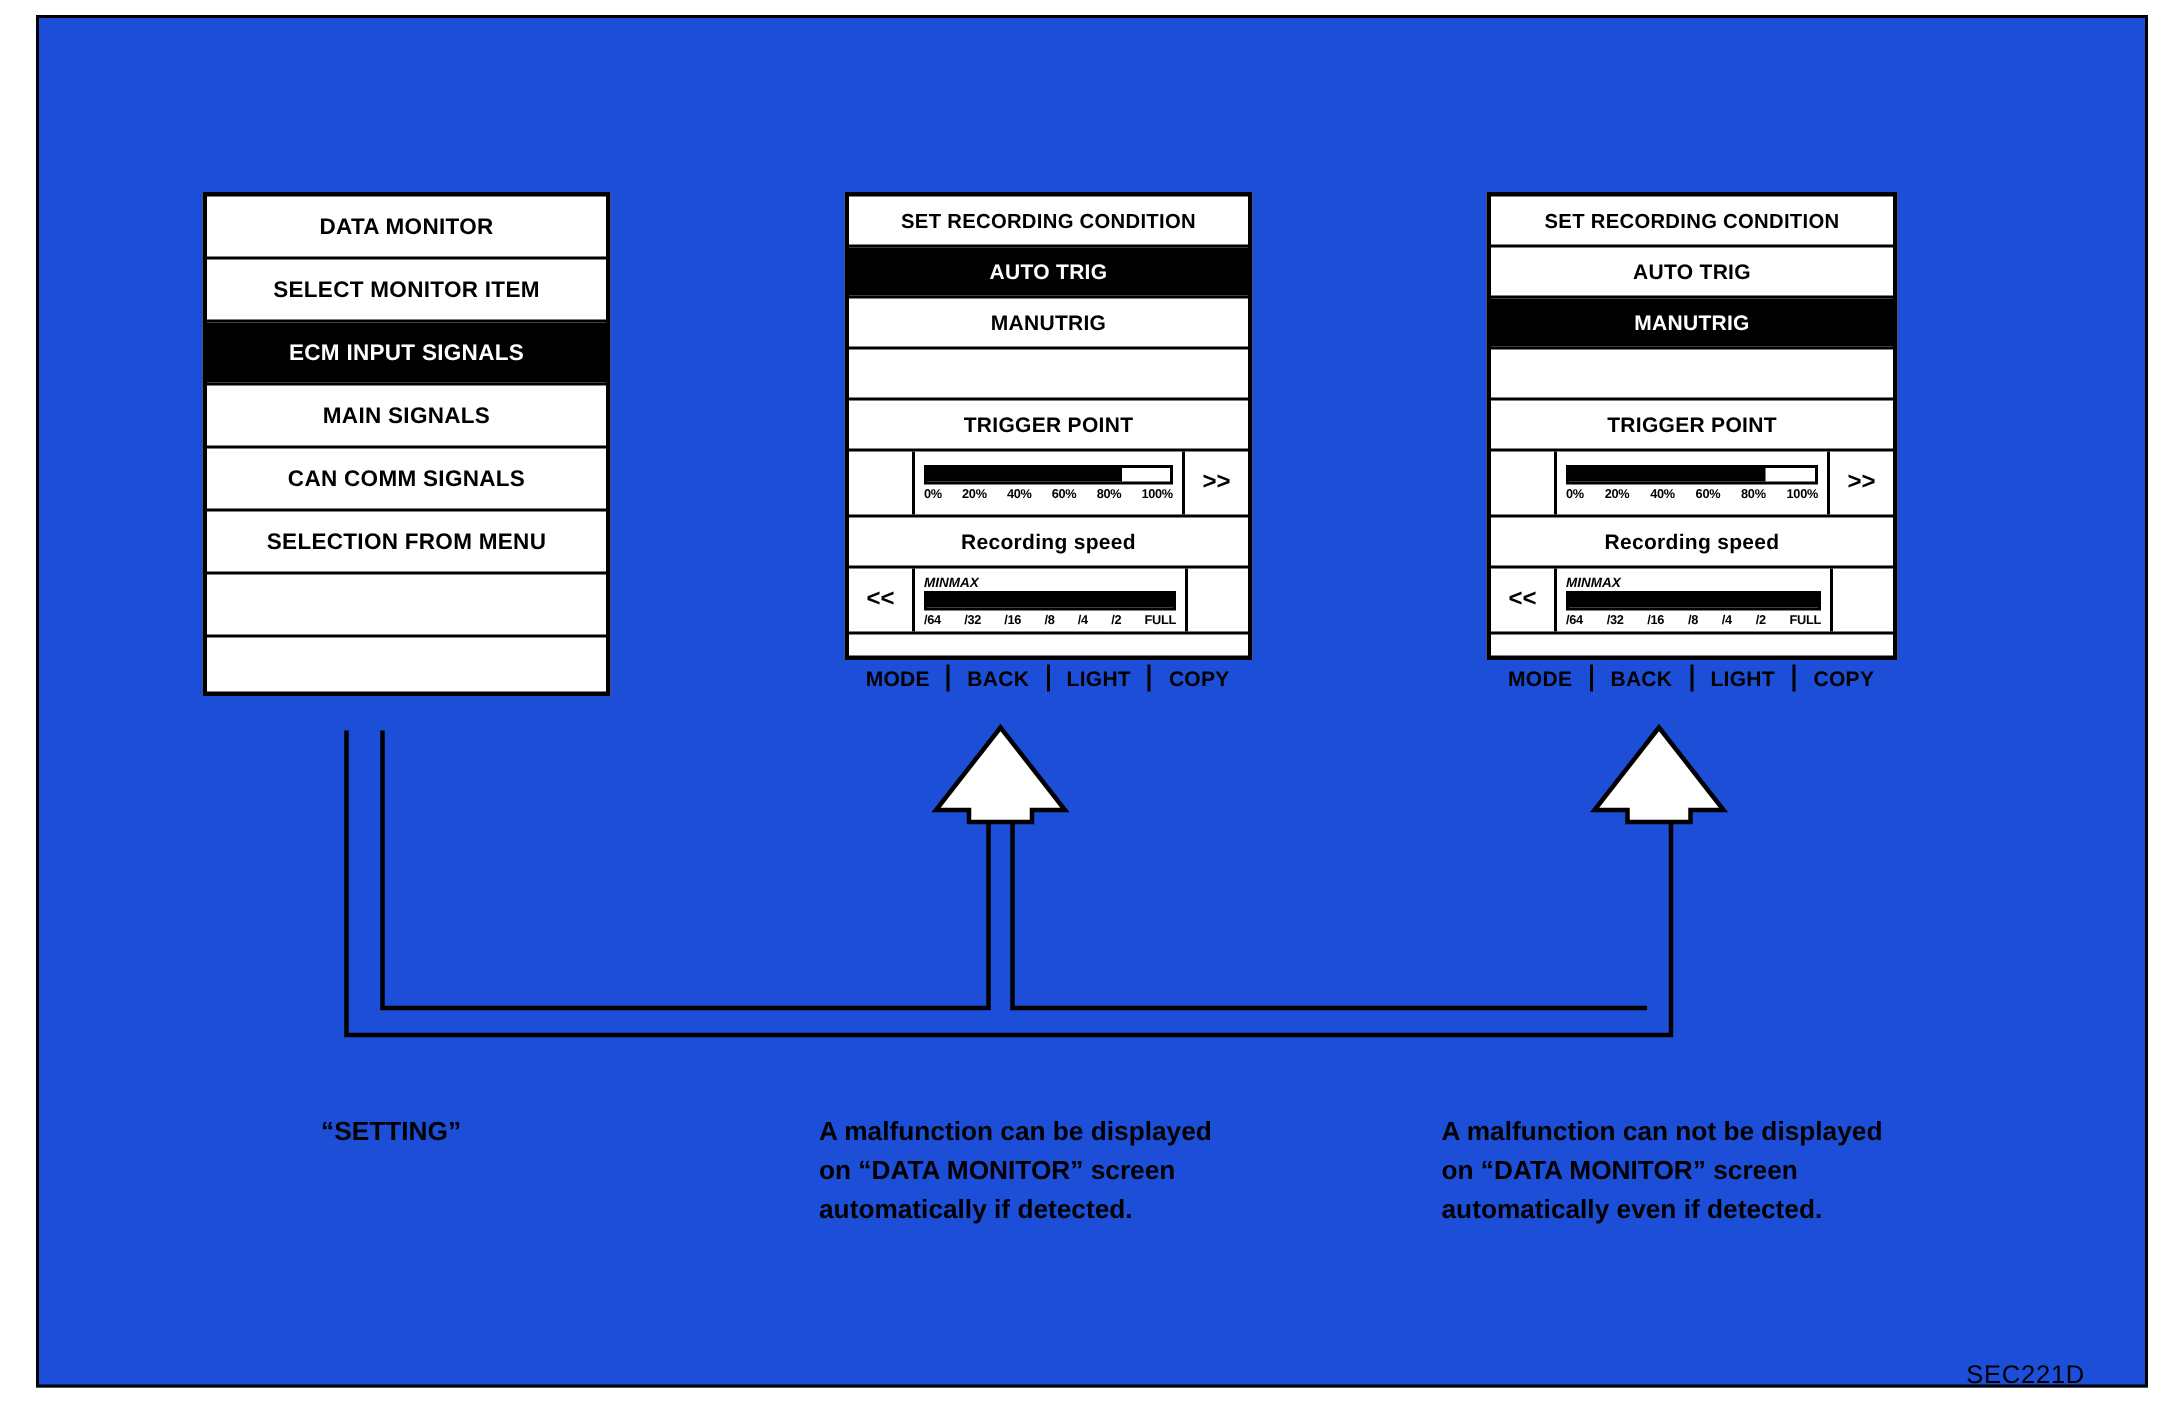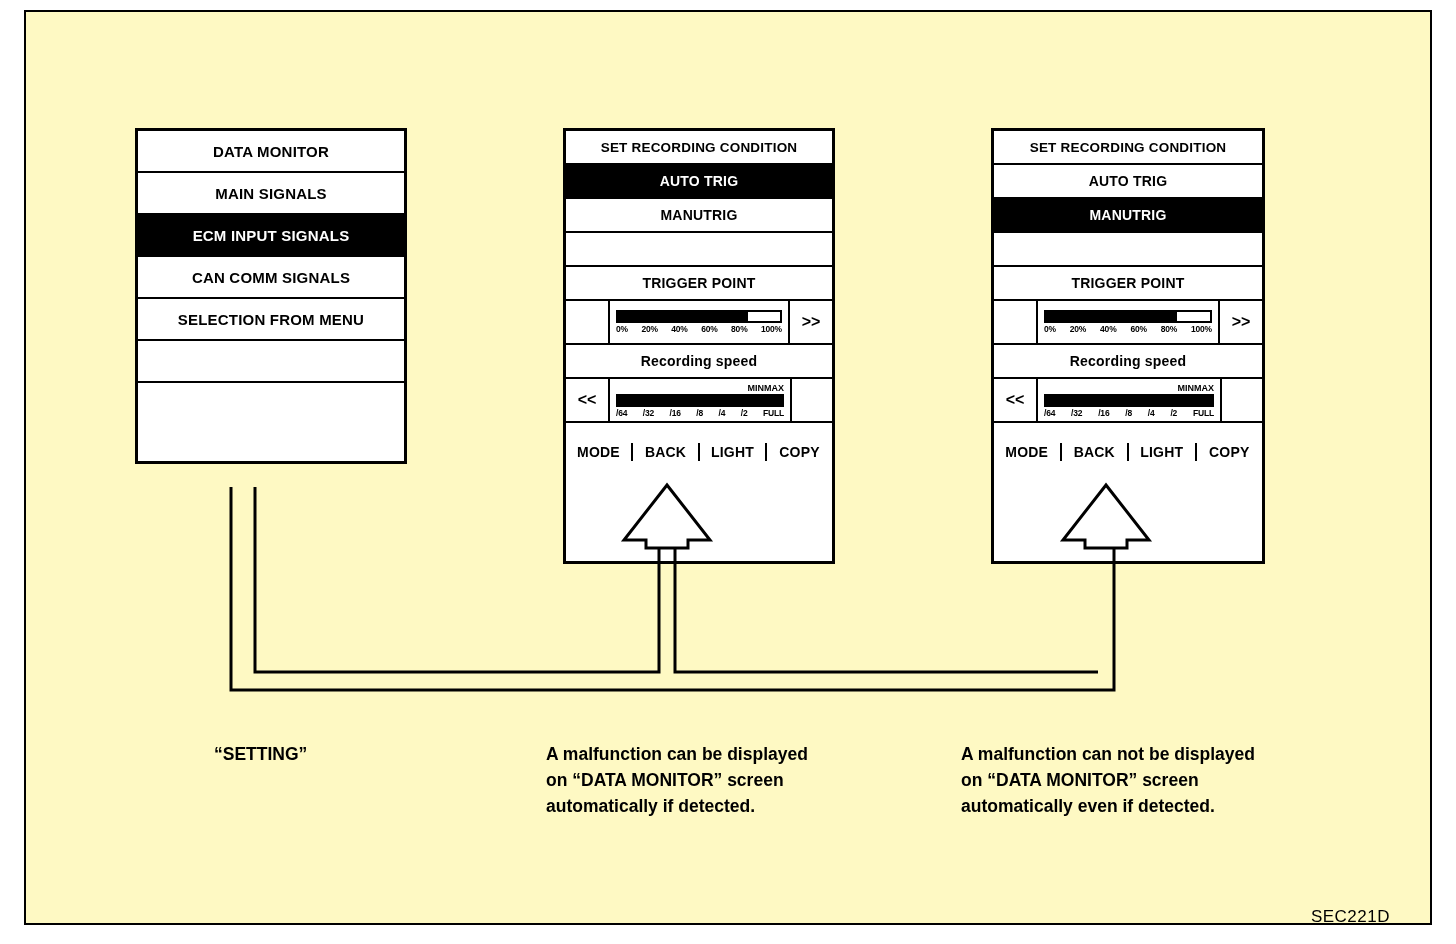--- a/index.html
+++ b/index.html
@@ -4,21 +4,21 @@
 <title>CONSULT-III Recording Condition Diagram</title>
 <style>
   html,body{margin:0;padding:0;background:#ffffff;}
   body{
     width:1456px;height:944px;position:relative;overflow:hidden;
     font-family:"Liberation Sans",sans-serif;color:#000;
   }
   
   #frame{
     position:absolute;left:24px;top:10px;width:1408px;height:915px;
-    border:2px solid #000;box-sizing:border-box;background:#fef9c3;
+    border:2px solid #000;box-sizing:border-box;background:#1d4ed8;
   }
   
   .panel{
     position:absolute;border:3px solid #000;box-sizing:border-box;background:#fff;
   }
   .row{
     display:flex;align-items:stretch;border-bottom:2px solid #000;box-sizing:border-box;
   }
   .row:last-child{border-bottom:none;}
   .cell{
@@ -26,21 +26,21 @@
     box-sizing:border-box;text-align:center;
     font-weight:bold;letter-spacing:.2px;
   }
   .inv{background:#000;color:#fff;}
   .blank{}
   
   #panel-setting{left:109px;top:116px;width:272px;height:336px;}
   #panel-setting .row{height:42px;}
   #panel-setting .cell{width:100%;font-size:15px;}
   
-  .scr{width:272px;height:436px;}
+  .scr{width:272px;height:312px;}
   #panel-auto{left:537px;top:116px;}
   #panel-manu{left:965px;top:116px;width:274px;}
   .scr .r-title{height:34px;}
   .scr .r-opt{height:34px;}
   .scr .r-empty{height:34px;}
   .scr .r-tp{height:34px;}
   .scr .r-bar{height:44px;}
   .scr .r-rs{height:34px;}
   .scr .r-speed{height:44px;}
   .scr .r-btns{height:38px;}
@@ -57,22 +57,22 @@
   .bar-side.left-btn{display:flex;align-items:center;justify-content:center;
     font-weight:bold;font-size:16px;border-right:2px solid #000;}
   .bar-mid{flex:1 1 auto;display:flex;flex-direction:column;justify-content:center;
     padding:2px 6px;box-sizing:border-box;}
   .gauge{
     position:relative;height:13px;border:2px solid #000;box-sizing:border-box;background:#fff;
   }
   .gauge .fill{position:absolute;left:0;top:0;bottom:0;background:#000;}
   .ticks{display:flex;justify-content:space-between;font-size:8.5px;font-weight:bold;
     margin-top:1px;letter-spacing:-.2px;}
-  .minmax{display:flex;justify-content:flex-end;font-size:9px;font-weight:bold;
-    margin-bottom:1px;}
+  .minmax{display:flex;justify-content:flex-start;font-size:9px;font-weight:bold;
+    margin-bottom:1px;font-style:italic;}
   .bar-end{width:42px;border-left:2px solid #000;box-sizing:border-box;}
 
   
   #connectors{position:absolute;left:0;top:0;width:1456px;height:944px;pointer-events:none;}
   
   .caption{position:absolute;font-size:17.5px;line-height:26px;font-weight:bold;}
   .caption .hd{font-weight:bold;}
   #cap-setting{left:188px;top:729px;width:260px;}
   #cap-auto{left:520px;top:729px;width:330px;}
   #cap-auto .hd{display:block;text-align:center;}
@@ -84,24 +84,27 @@
 </head>
 <body>
 
 <div id="frame">
 
   <div class="panel" id="panel-setting">
     <div class="row">
       <div class="cell">DATA MONITOR</div>
     </div>
     <div class="row">
+      <div class="cell">SELECT MONITOR ITEM</div>
+    </div>
+    <div class="row">
+      <div class="cell inv">ECM INPUT SIGNALS</div>
+    </div>
+    <div class="row">
       <div class="cell">MAIN SIGNALS</div>
-    </div>
-    <div class="row">
-      <div class="cell inv">ECM INPUT SIGNALS</div>
     </div>
     <div class="row">
       <div class="cell">CAN COMM SIGNALS</div>
     </div>
     <div class="row">
       <div class="cell">SELECTION FROM MENU</div>
     </div>
     <div class="row">
       <div class="cell blank"></div>
     </div>

